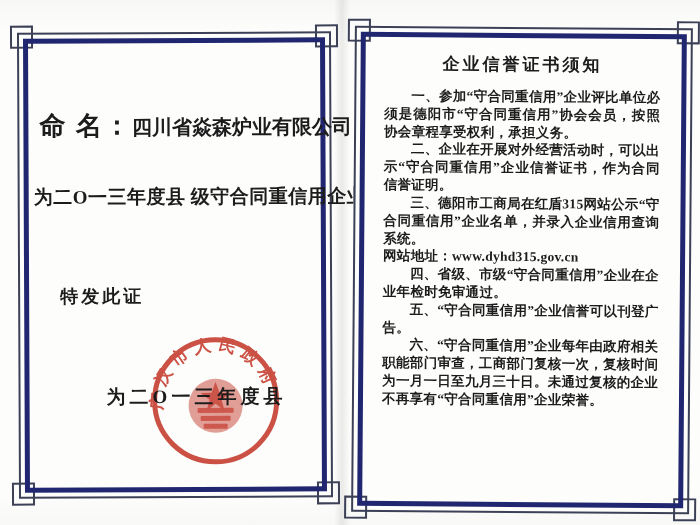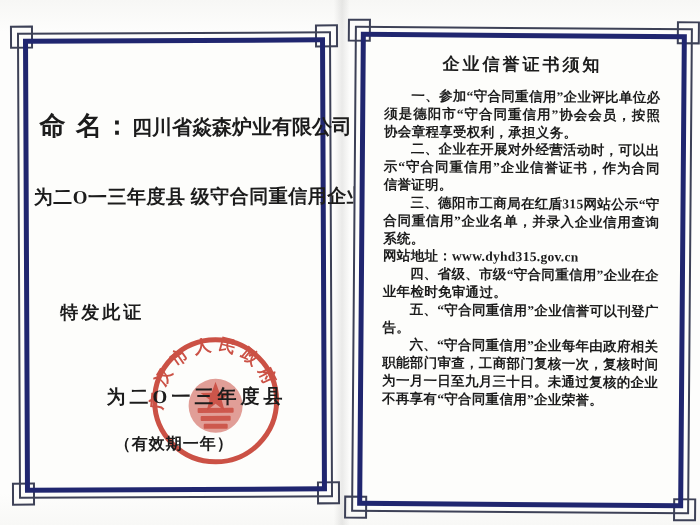--- a/index.html
+++ b/index.html
@@ -49,21 +49,21 @@
   .name-line{
     position:absolute;left:22px;top:76px;white-space:nowrap;
   }
   .name-label{font-size:26px;font-weight:700;letter-spacing:2px;}
   .company{font-size:20px;font-weight:700;}
   .award-line{
     position:absolute;left:16px;top:152px;width:282px;
     font-size:19px;font-weight:700;letter-spacing:.5px;white-space:nowrap;
   }
   .issue-line{
-    position:absolute;left:42px;top:268px;
+    position:absolute;left:42px;top:252px;
     font-size:18px;font-weight:700;letter-spacing:3px;
   }
   .seal{
     position:absolute;left:130px;top:302px;width:134px;height:134px;
   }
   .date-line{
     position:absolute;left:88px;top:352px;
     font-size:19px;font-weight:700;letter-spacing:4px;white-space:nowrap;
     z-index:3;
   }
@@ -125,21 +125,20 @@
           <polygon points="67,48 71,59 82,59 73,66 76,77 67,70 58,77 61,66 52,59 63,59" opacity="0.95"></polygon>
           <rect x="49" y="74" width="36" height="5" rx="1" opacity="0.9"></rect>
           <rect x="52" y="82" width="30" height="5" rx="1" opacity="0.9"></rect>
           <rect x="55" y="90" width="24" height="5" rx="1" opacity="0.9"></rect>
         </g>
       </g>
     </svg>
 
     <div class="date-line">为二О一三年度县</div>
 
-    <div class="validity-line">（有效期一年）</div>
   </div>
 
   <div class="page page-right">
     <div class="frame-thin">
       <div class="corner tl"></div>
       <div class="corner tr"></div>
       <div class="corner bl"></div>
       <div class="corner br"></div>
     </div>
     <div class="frame-thick"></div>

